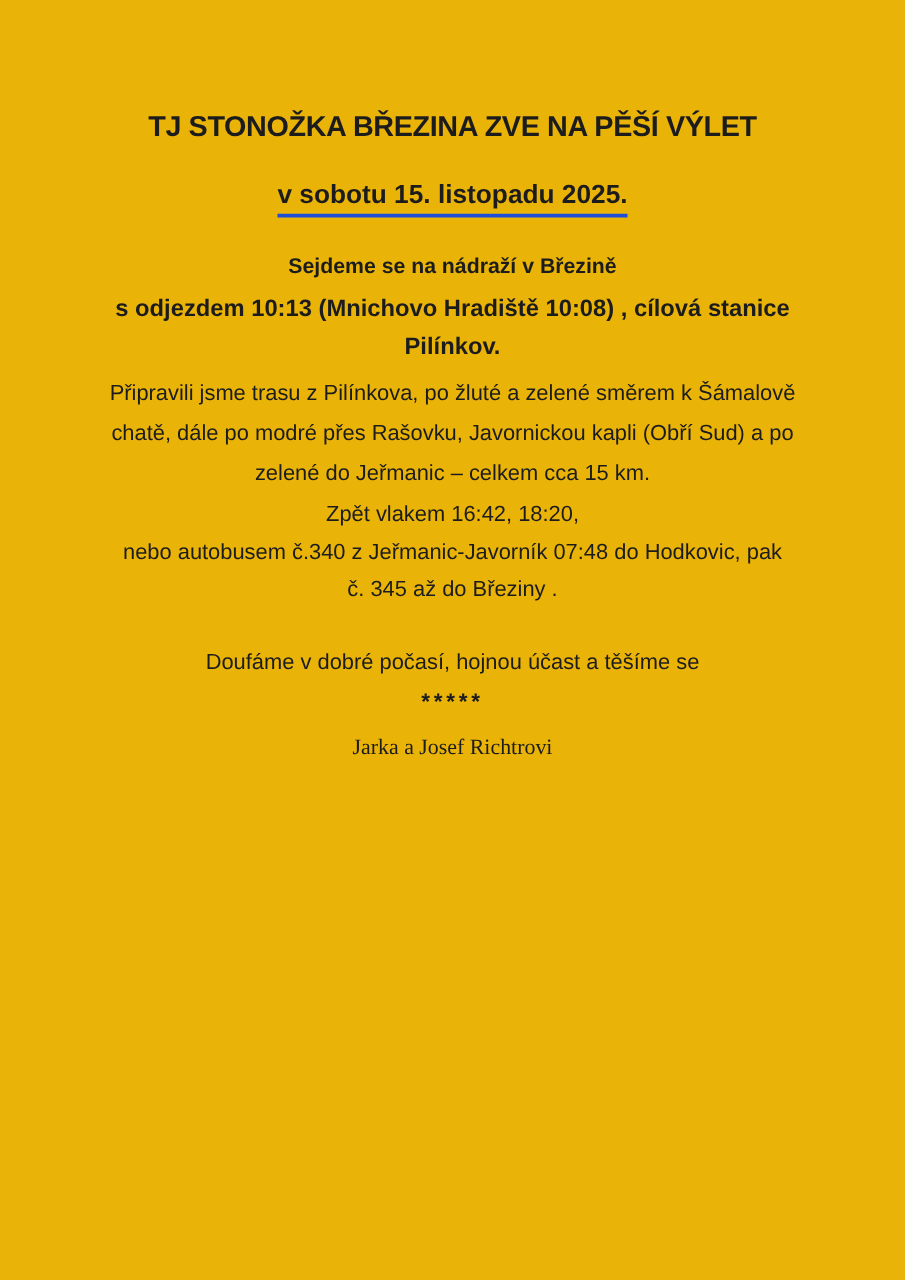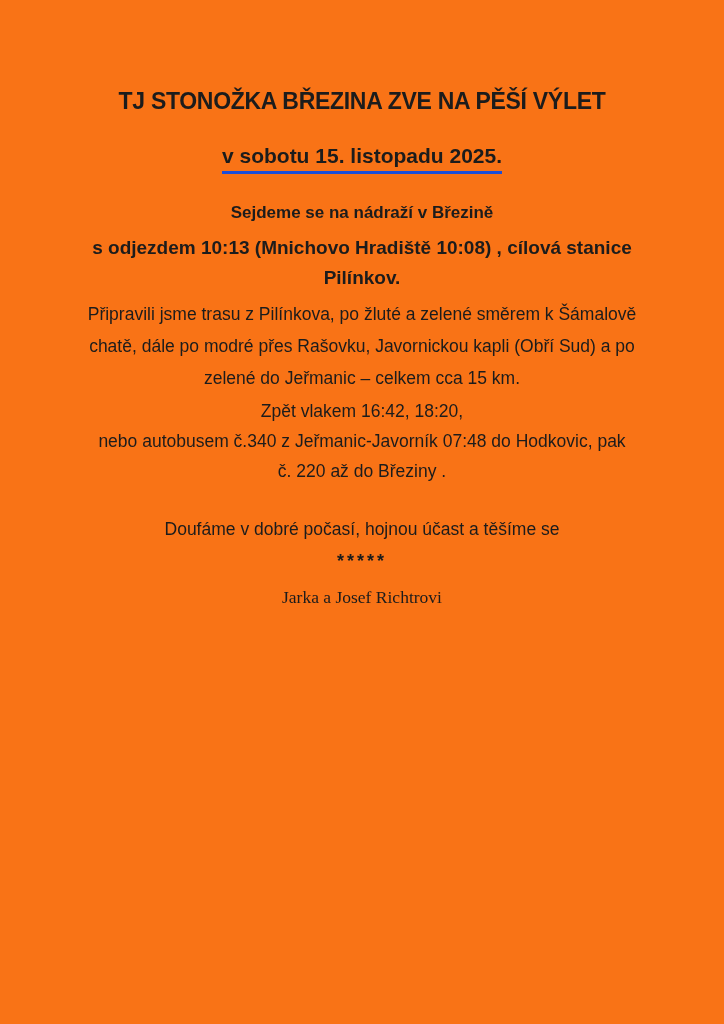--- a/index.html
+++ b/index.html
@@ -6,21 +6,21 @@
 
   html, body {
     background: #ffffff;
   }
 
   .page {
     position: relative;
     width: 724px;
     height: 1024px;
     margin: 0 auto;
-    background: #f97316;
+    background: #eab308;
     overflow: hidden;
     font-family: "Liberation Sans", "DejaVu Sans", sans-serif;
     color: #1c1c1c;
     text-align: center;
   }
 
   .content {
     padding-top: 86px;
   }
 
@@ -121,21 +121,21 @@
 
     <p class="route-block">
       <span class="text-line">Připravili jsme trasu z Pilínkova, po žluté a zelené směrem k Šámalově</span>
       <span class="text-line">chatě, dále po modré přes Rašovku, Javornickou kapli (Obří Sud) a po</span>
       <span class="text-line">zelené do Jeřmanic – celkem cca 15 km.</span>
     </p>
 
     <p class="return-block">
       <span class="text-line">Zpět vlakem 16:42, 18:20,</span>
       <span class="text-line">nebo autobusem č.340 z Jeřmanic-Javorník 07:48 do Hodkovic, pak</span>
-      <span class="text-line">č. 220 až do Březiny .</span>
+      <span class="text-line">č. 345 až do Březiny .</span>
     </p>
 
     <p class="closing-line">Doufáme v dobré počasí, hojnou účast a těšíme se</p>
 
     <p class="separator-line">*****</p>
 
     <p class="signature-line">Jarka a Josef Richtrovi</p>
 
   </div>
 </div>

